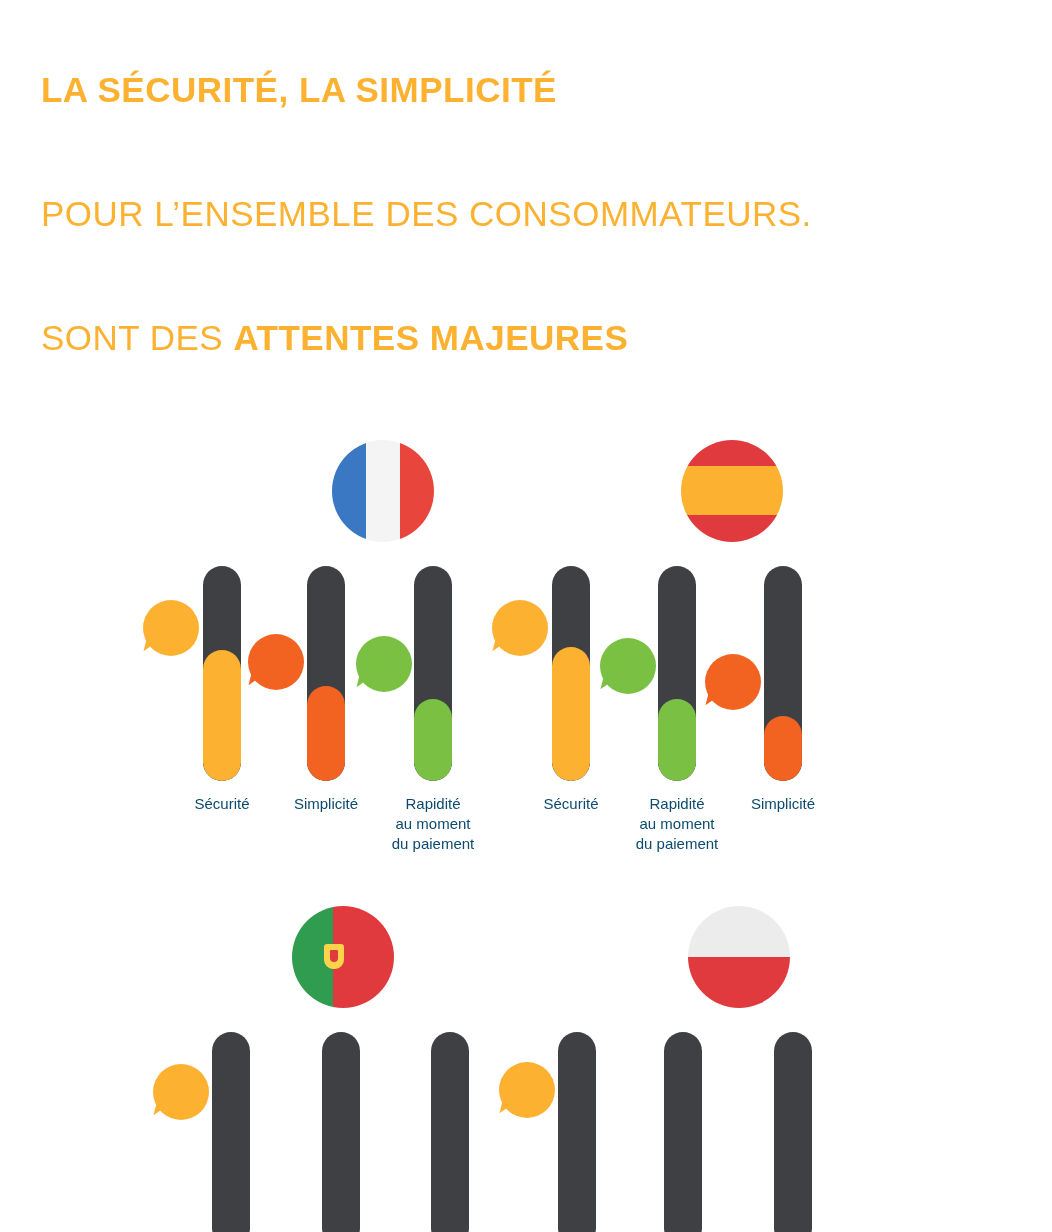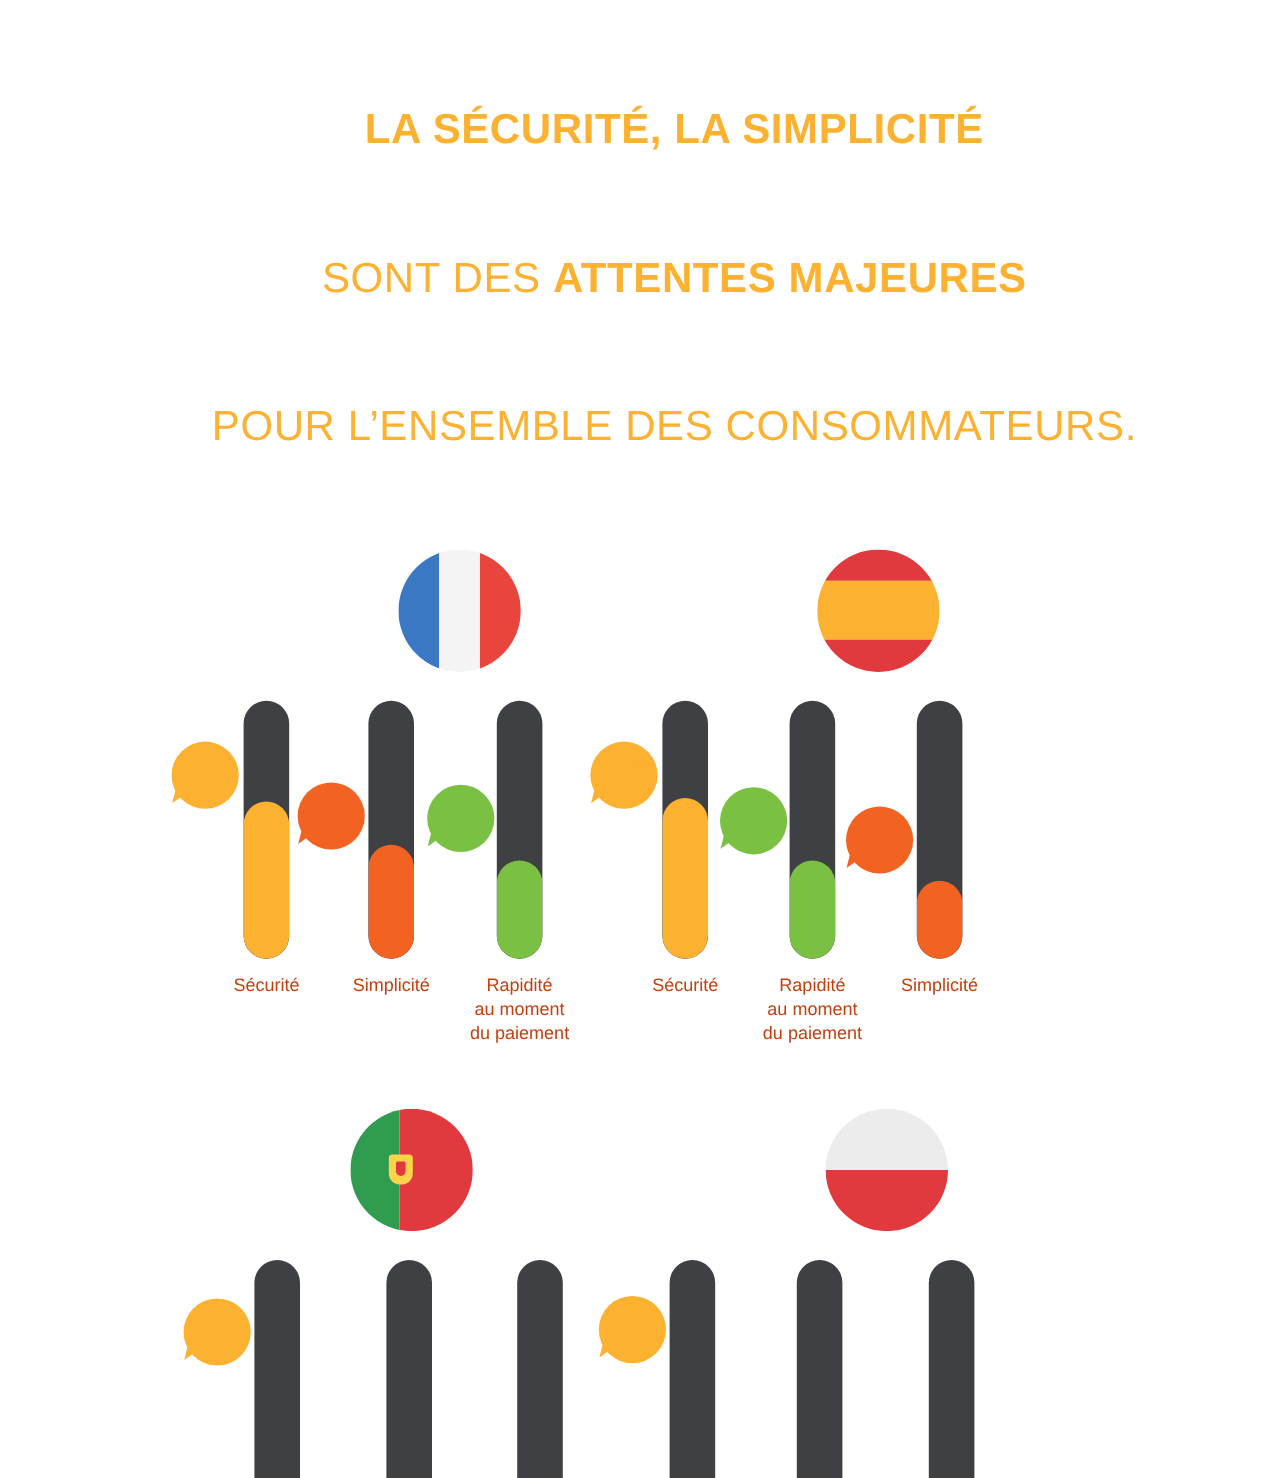--- a/index.html
+++ b/index.html
@@ -10,24 +10,23 @@
     width: 1052px;
     height: 1232px;
     background: #ffffff;
     font-family: "Liberation Sans", sans-serif;
     color: #3f3f3f;
     overflow: hidden;
   }
 
   
   .title-block {
-    padding-top: 46px;
-    text-align: center;
+    padding-top: 28px;
+    text-align: left;
     line-height: 1.18;
-    margin-left: 31px;
   }
   .title-line {
     font-size: 35px;
     letter-spacing: 0.5px;
     color: #fcb131;
     font-weight: 400;
     text-transform: uppercase;
     white-space: pre;
   }
   .title-line b {
@@ -126,21 +125,21 @@
     border-radius: 19px;
   }
   .bar-label {
     position: absolute;
     top: 228px;
     left: 50%;
     transform: translateX(-50%);
     width: 140px;
     text-align: center;
     font-size: 15px;
-    color: #c2410c;
+    color: #0c4a6e;
     line-height: 1.33;
   }
 
   
   .bubble {
     position: absolute;
     width: 56px;
     height: 56px;
     border-radius: 50%;
     color: #ffffff;
@@ -178,24 +177,24 @@
   }
 </style>
 </head>
 <body>
 
 <div class="title-block">
   <div class="title-line">
     <b>LA SÉCURITÉ, LA SIMPLICITÉ</b>
   </div>
   <div class="title-line">
+    <span>POUR L’ENSEMBLE DES CONSOMMATEURS.</span>
+  </div>
+  <div class="title-line">
     <span>SONT DES </span><b>ATTENTES MAJEURES</b>
-  </div>
-  <div class="title-line">
-    <span>POUR L’ENSEMBLE DES CONSOMMATEURS.</span>
   </div>
 </div>
 
 <div class="panels">
 
   <div class="panel">
     <div class="flag fr vertical" style="top:4px;left:332px;transform:none;">
       <div class="stripe s1"></div>
         <div class="stripe s2"></div>
         <div class="stripe s3"></div>

